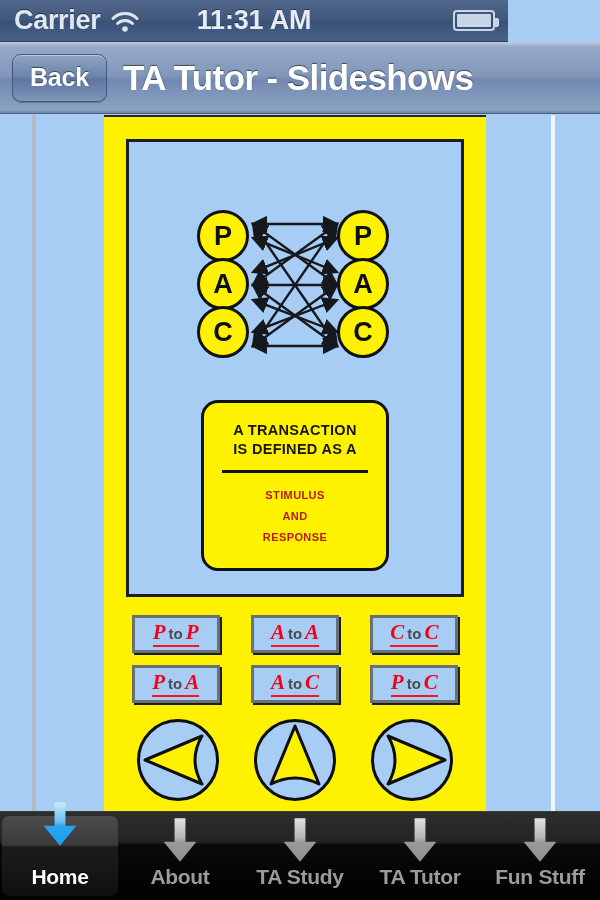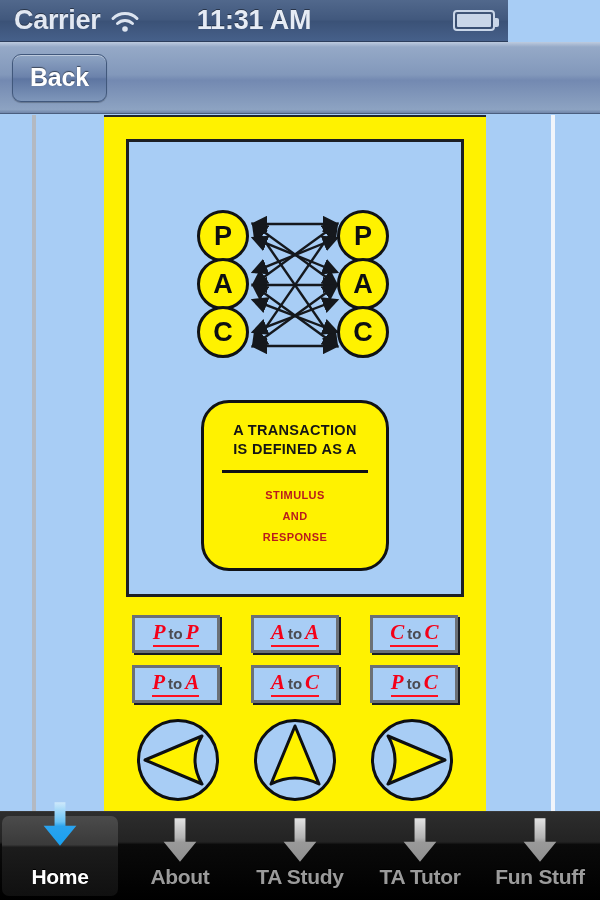--- a/index.html
+++ b/index.html
@@ -193,21 +193,21 @@
 
   
   .defbox {
     position: absolute;
     left: 50%;
     transform: translateX(-50%);
     top: 258px;
     width: 188px;
     background: #fff200;
     border: 3px solid #101215;
-    border-radius: 28px;
+    border-radius: 17px;
     box-sizing: border-box;
     padding: 18px 10px 20px 10px;
     text-align: center;
   }
   .def-line {
     font-size: 14.5px;
     font-weight: bold;
     color: #151515;
     letter-spacing: 0.3px;
     line-height: 19px;
@@ -352,20 +352,21 @@
     <div class="sb-right">
       <div class="batt-shell">
         <div class="batt-fill"></div>
         <div class="batt-nub"></div>
       </div>
     </div>
   </div>
 
   <div class="navbar">
     <div class="back-btn">Back</div>
+    <div class="nav-title">TA Tutor - Slideshows</div>
   </div>
 
   <div class="content">
     <div class="rail rail-left"></div>
     <div class="rail rail-right"></div>
 
     <div class="panel">
 
       <div class="slide">
 

